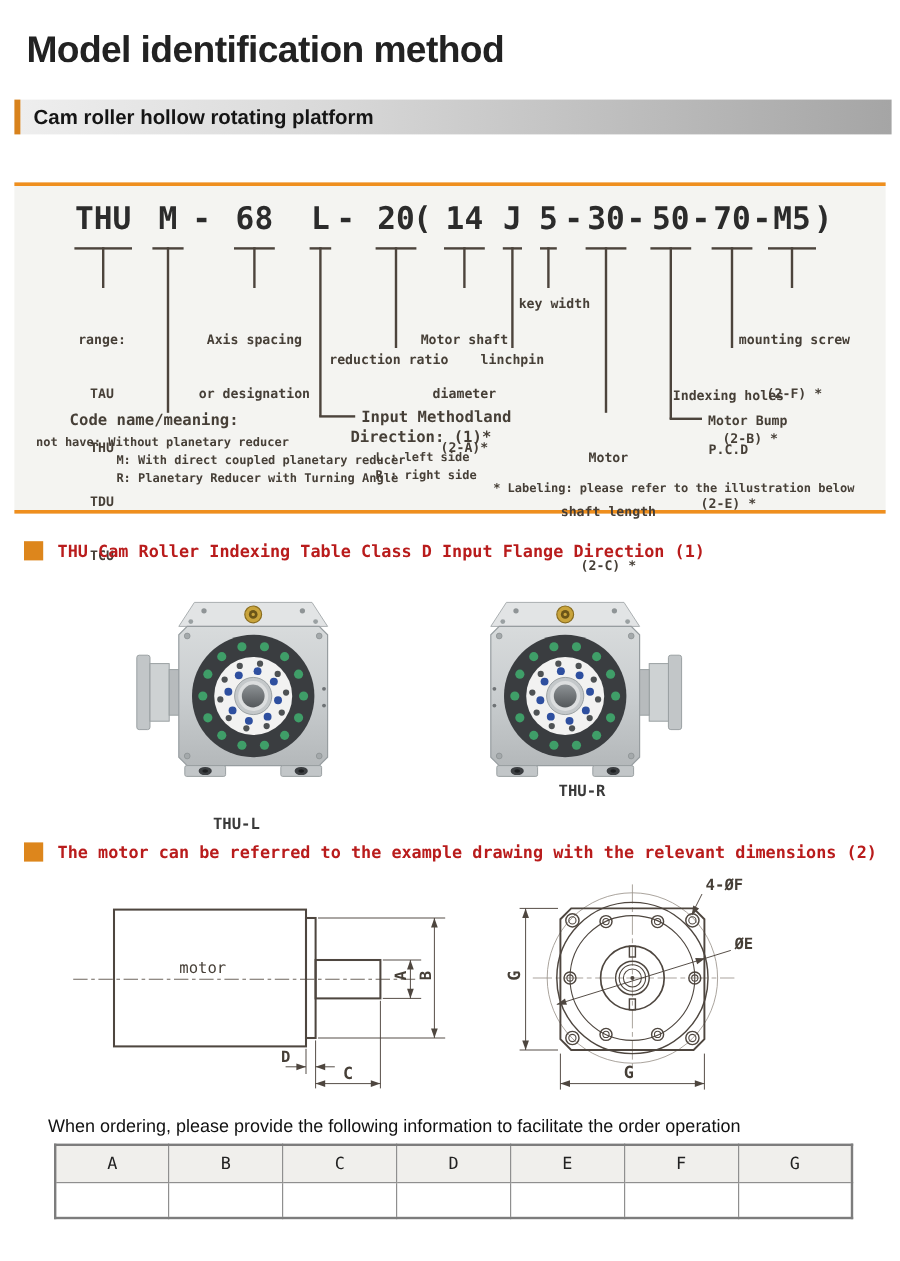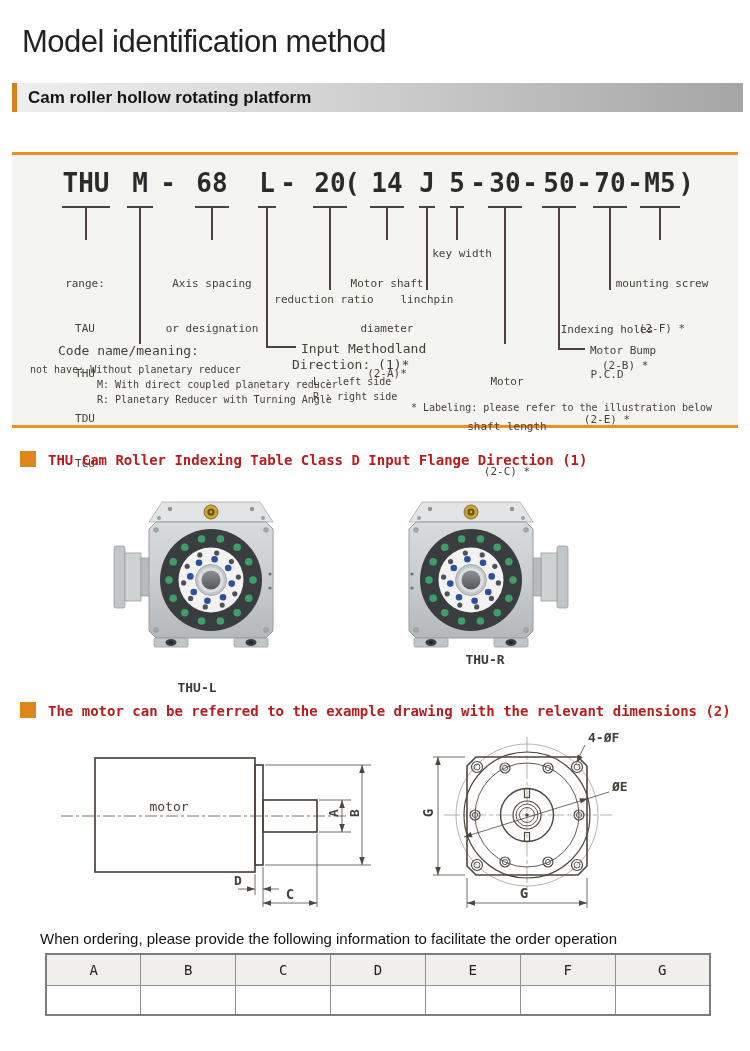--- a/index.html
+++ b/index.html
@@ -1,28 +1,28 @@
 <!DOCTYPE html>
 <html><head>
 <meta charset="utf-8">
 <style>
   html,body{margin:0;padding:0;background:#ffffff;}
   body{width:750px;height:1051px;position:relative;font-family:"Liberation Sans",sans-serif;overflow:hidden;}
   .abs{position:absolute;}
   
-  #page-title{left:22px;top:24px;font-size:31px;font-weight:400;color:#222;letter-spacing:-0.5px;}
+  #page-title{left:22px;top:24px;font-size:31px;font-weight:700;color:#222;letter-spacing:-0.5px;}
   #banner{left:12px;top:83px;width:726px;height:29px;background:linear-gradient(90deg,#eeeeee 0%,#d9d9d9 35%,#a5a5a5 100%);border-left:5px solid #d8821c;display:flex;align-items:center;}
   #banner span{font-size:17px;font-weight:bold;color:#151515;padding-left:11px;}
   
   #model-box{left:12px;top:152px;width:726px;height:270px;background:#f4f4f1;border-top:3px solid #ef8f1e;border-bottom:3px solid #ef8f1e;}
   .tok{position:absolute;top:168px;transform:translateX(-50%);font-family:"DejaVu Sans Mono",monospace;font-weight:bold;font-size:26px;color:#2b2b2b;white-space:nowrap;}
   .tbar{position:absolute;top:206px;border-top:2px solid #4c443c;}
   .vline{position:absolute;width:1.6px;background:#4c443c;}
   .hconn{position:absolute;height:1.6px;background:#4c443c;}
-  .lbl{position:absolute;font-family:"DejaVu Sans Mono",monospace;font-weight:normal;color:#463f37;font-size:11px;line-height:15px;white-space:pre;}
+  .lbl{position:absolute;font-family:"DejaVu Sans Mono",monospace;font-weight:bold;color:#463f37;font-size:11px;line-height:15px;white-space:pre;}
   .lbl.c{text-align:center;}
   .lbl.big{font-size:13px;}
   .lbl.small{font-size:10px;}
   
   .bullet{position:absolute;width:16px;height:16px;background:#dd861c;}
   .sect-head{position:absolute;font-family:"DejaVu Sans Mono",monospace;font-weight:600;font-size:14px;color:#b91c1c;white-space:nowrap;}
   .variant-label{position:absolute;font-family:"DejaVu Sans Mono",monospace;font-weight:bold;font-size:13px;color:#3a3a3a;transform:translateX(-50%);}
   .mirror{transform:scaleX(-1);}
   
   #order-intro{left:40px;top:930px;font-size:15px;color:#111;}

